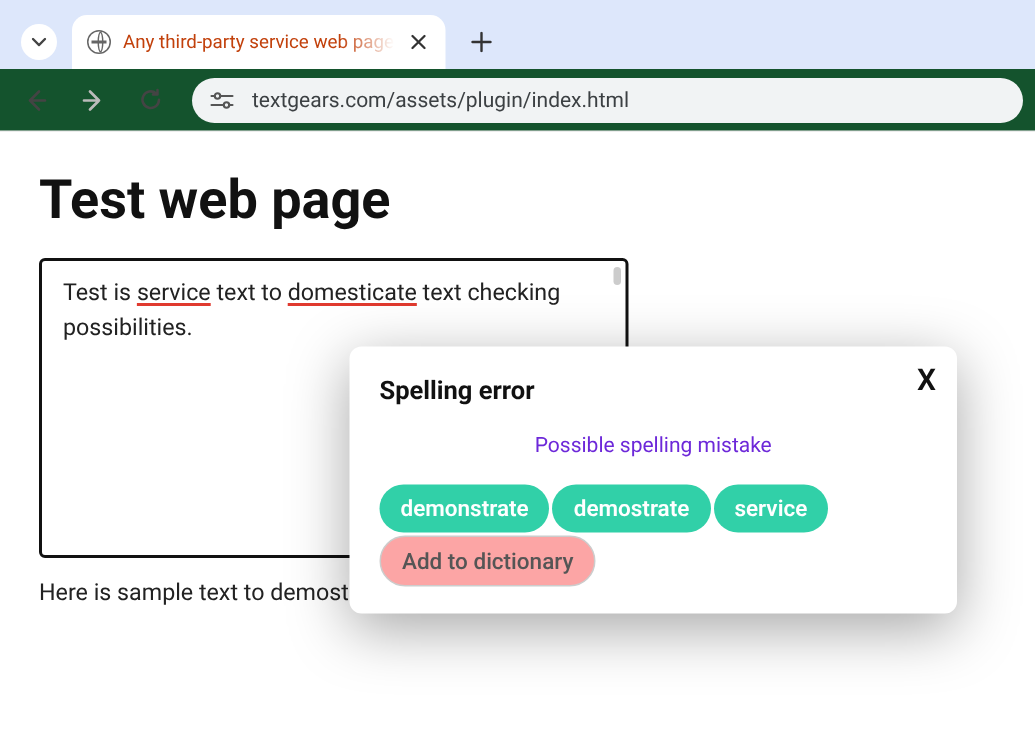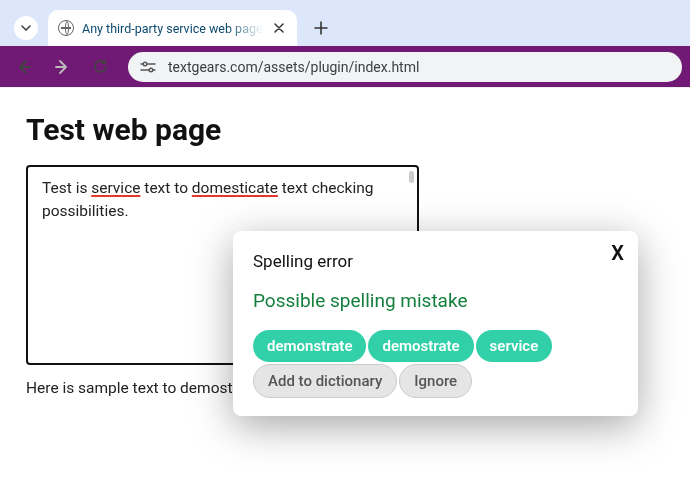--- a/index.html
+++ b/index.html
@@ -49,38 +49,38 @@
   }
   .tab .favicon::before{
     content:""; position:absolute; left:2px; right:2px; top:6px; height:1.6px; background:#666;
   }
   .tab .favicon::after{
     content:""; position:absolute; top:0; bottom:0; left:6px; width:4px; border:1.6px solid #666; border-radius:50%;
     box-sizing:border-box;
   }
   .tab-title {
     font-size: 12.5px;
-    color:#0c4a6e;
+    color:#c2410c;
     white-space:nowrap;
     overflow:hidden;
     flex:1;
     mask-image: linear-gradient(to right, #000 80%, transparent);
     -webkit-mask-image: linear-gradient(to right, #000 80%, transparent);
   }
   .tab-close {
     width:16px;height:16px;display:flex;align-items:center;justify-content:center;
     color:#333; font-size:14px;
   }
   .newtab {
     width:28px;height:28px;border-radius:50%;
     display:flex;align-items:center;justify-content:center;
     color:#333; font-size:18px;
   }
   .addr-row {
-    background:#701a75;
+    background:#14532d;
     display:flex; align-items:center;
     height: 42px;
     padding: 0 8px;
     gap: 6px;
     border-bottom:1px solid #eee;
   }
   .nav-btn {
     width:32px;height:32px;border-radius:16px;
     display:flex;align-items:center;justify-content:center;
     color:#555;
@@ -98,21 +98,21 @@
   .site-chip{
     width:20px;height:20px;display:flex;align-items:center;justify-content:center;
     font-size:12px; color:#555;
   }
   .page {
     padding: 24px 26px;
     position:relative;
   }
   h1.page-title{
     margin:0 0 18px 0;
-    font-size:30px;
+    font-size:36px;
     font-weight:700;
     color:#111;
   }
   .editor {
     width: 393px;
     height: 200px;
     border:2px solid #111;
     border-radius:4px;
     padding:10px 26px 10px 14px;
     font-size:15.5px;
@@ -146,40 +146,41 @@
     border-radius:8px;
     box-shadow: 0 10px 40px rgba(0,0,0,0.35);
     padding:20px 20px 18px 20px;
   }
   .popup-close{
     position:absolute; right:14px; top:10px;
     font-size:20px; font-weight:600;
     color:#111;
   }
   .popup-title{
-    font-size:17px; font-weight:400; color:#111;
+    font-size:17px; font-weight:700; color:#111;
     margin-bottom:18px;
   }
   .popup-desc{
-    font-size:19px; color:#15803d;
+    font-size:14px; color:#6d28d9;
     margin-bottom:18px;
+    text-align:center;
   }
   .chip-row{
     display:flex; flex-wrap:wrap; gap:2px;
   }
   .chip{
     border-radius:18px;
     padding:7px 14px;
     font-size:15px;
     font-weight:600;
     display:inline-block;
   }
   .chip.sugg{ background:#31d0a8; color:#fff; }
   .chip.plain{
-    background:#e5e5e5; color:#555; font-weight:500;
+    background:#fca5a5; color:#555; font-weight:500;
     border:1px solid #ccc;
   }
   svg{display:block}
 </style>
 </head>
 <body>
 
 <div class="browser-chrome">
   <div class="tab-row">
     <div class="tab-dropdown">
@@ -244,15 +245,14 @@
 
 <div class="popup">
   <div class="popup-close">X</div>
   <div class="popup-title">Spelling error</div>
   <div class="popup-desc">Possible spelling mistake</div>
   <div class="chip-row">
     <span class="chip sugg">demonstrate</span>
     <span class="chip sugg">demostrate</span>
     <span class="chip sugg">service</span>
     <span class="chip plain">Add to dictionary</span>
-    <span class="chip plain">Ignore</span>
   </div>
 </div>
 
 </body></html>

